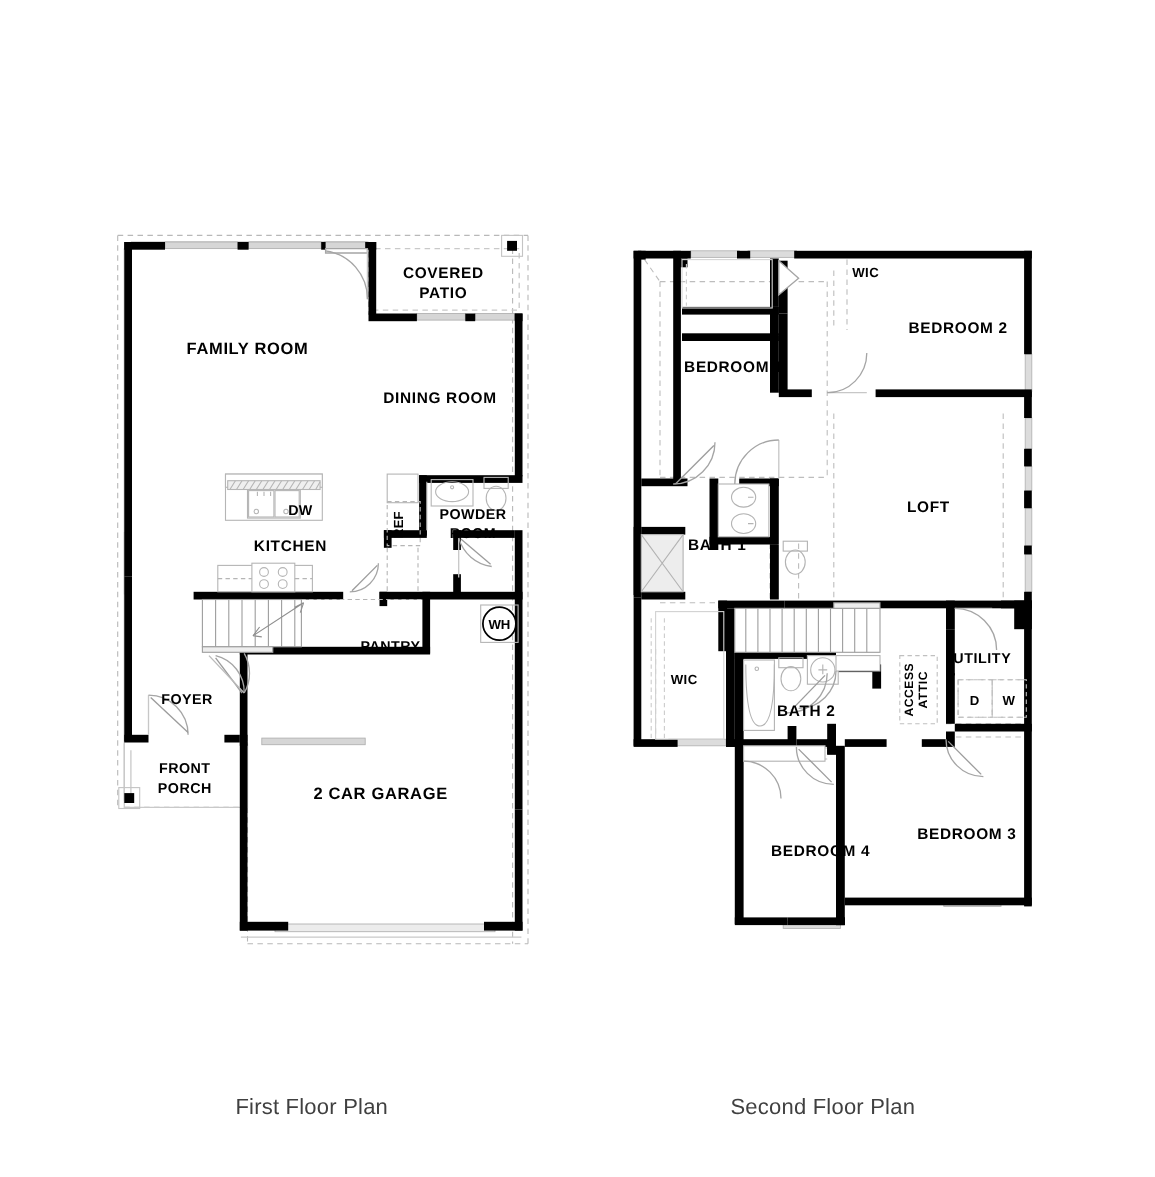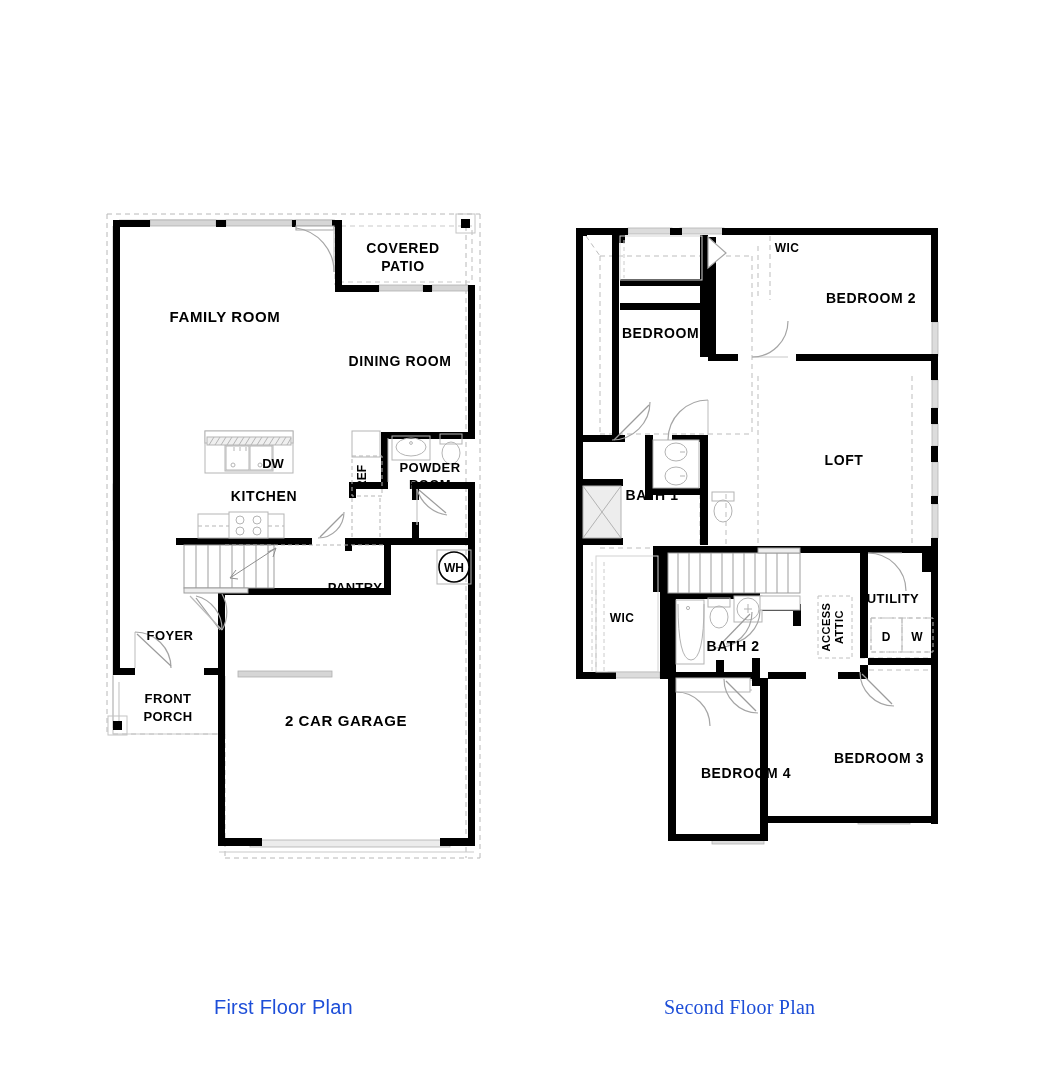--- a/index.html
+++ b/index.html
@@ -1,24 +1,24 @@
 <!DOCTYPE html>
 <html><head>
 <meta charset="utf-8">
 <style>
   html,body{margin:0;padding:0;background:#ffffff;}
   body{width:1050px;height:1070px;font-family:"Liberation Sans",sans-serif;overflow:hidden;}
   #stage{position:relative;width:1050px;height:1070px;background:#fff;}
   svg{display:block;}
   .plan-caption{
     position:absolute;font-family:"Liberation Sans",sans-serif;
-    font-size:20px;color:#1d4ed8;letter-spacing:0.2px;white-space:nowrap;
+    font-size:20px;color:#404040;letter-spacing:0.2px;white-space:nowrap;
   }
   #cap-first{left:214px;top:996px;}
-  #cap-second{left:664px;top:996px;font-family:Liberation Serif, serif;}
+  #cap-second{left:664px;top:996px;}
   text{font-family:"Liberation Sans",sans-serif;font-weight:bold;fill:#000;}
 </style>
 </head>
 <body>
 
 <div id="stage">
 
   <svg id="svg-first" width="1050" height="1070" viewBox="0 0 1050 1070" style="position:absolute;left:0;top:0;">
 
     <g stroke="#b8b8b8" stroke-width="1" fill="none" stroke-dasharray="5,4">

